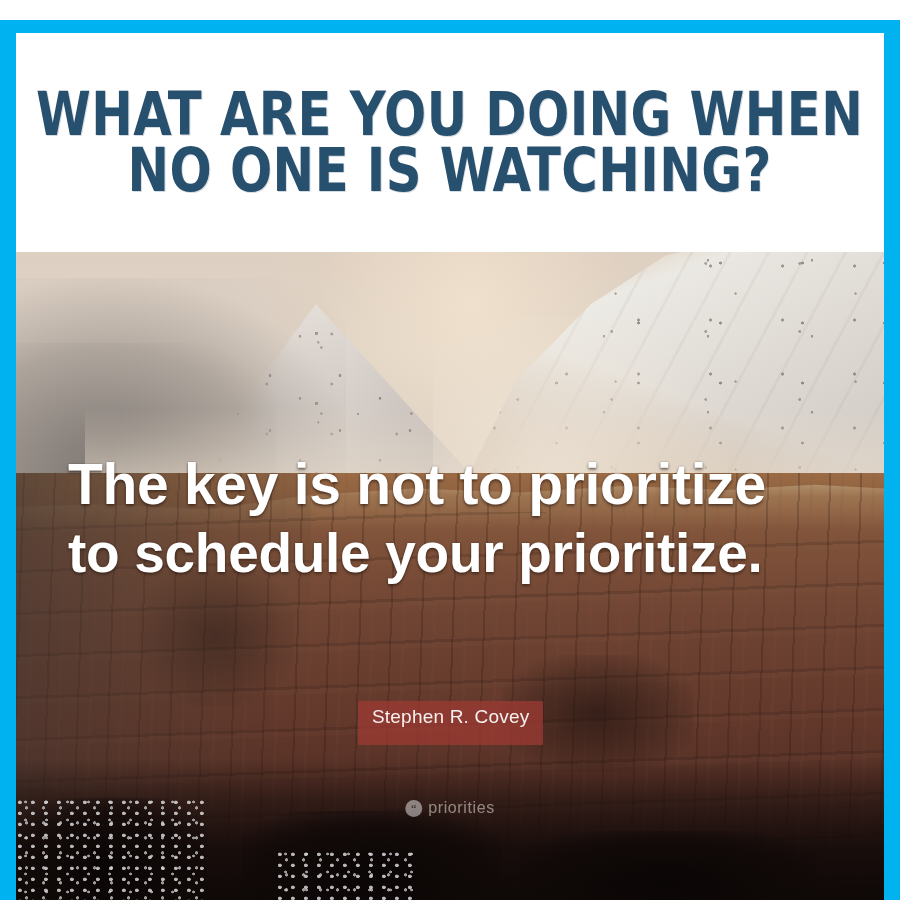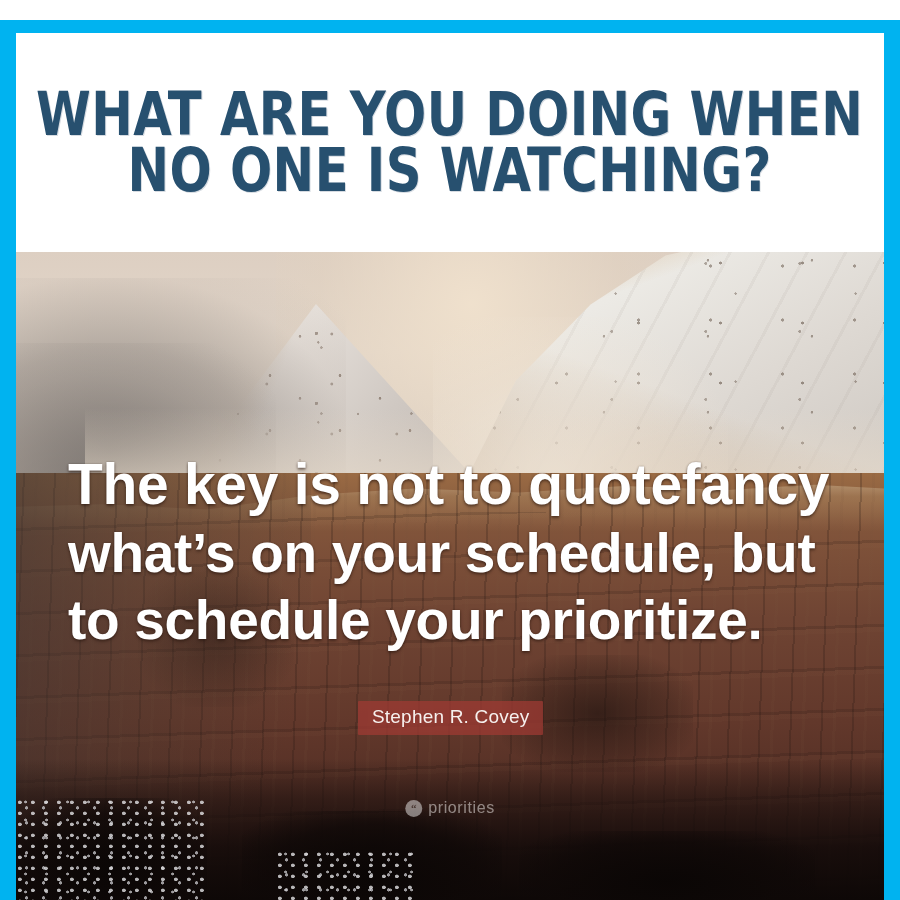--- a/index.html
+++ b/index.html
@@ -284,21 +284,21 @@
   .quote-line.l2 { font-size: 55px; }
   .quote-line.l3 { font-size: 55px; }
 
   
   #attribution {
     position: absolute;
     left: 342px;
     top: 449px;
     z-index: 6;
     background: rgba(158,58,51,0.74);
-    padding: 5px 14px 7px 14px;
+    padding: 5px 14px 17px 14px;
     border-radius: 1px;
   }
   #attribution .attr-text {
     color: #f6f0ee;
     font-family: "Liberation Sans", sans-serif;
     font-weight: 400;
     font-size: 19px;
     letter-spacing: 0.2px;
     white-space: nowrap;
   }
@@ -376,22 +376,21 @@
     <div class="cliff-left-dark"></div>
 
     <div class="bottom-dark"></div>
     <div class="veg-clump" style="left:26%; width:30%; height:16%;"></div>
     <div class="veg-clump" style="left:58%; width:34%; height:13%;"></div>
     <div class="veg-clump" style="left:0%; width:22%; height:18%;"></div>
     <div class="snow-patch" style="left:0%; bottom:0%; width:22%; height:16%;"></div>
     <div class="snow-patch" style="left:30%; bottom:0%; width:16%; height:8%;"></div>
 
     <div id="quote-block">
-      <span class="quote-line l1">The key is not to quotefancy</span>
-      <span class="quote-line l2">what’s on your schedule, but</span>
+      <span class="quote-line l1">The key is not to prioritize</span>
       <span class="quote-line l3">to schedule your prioritize.</span>
     </div>
 
     <div id="attribution">
       <span class="attr-text">Stephen R. Covey</span>
     </div>
 
     <div id="watermark">
       <span class="wm-badge">“</span>
       <span class="wm-text">priorities</span>

